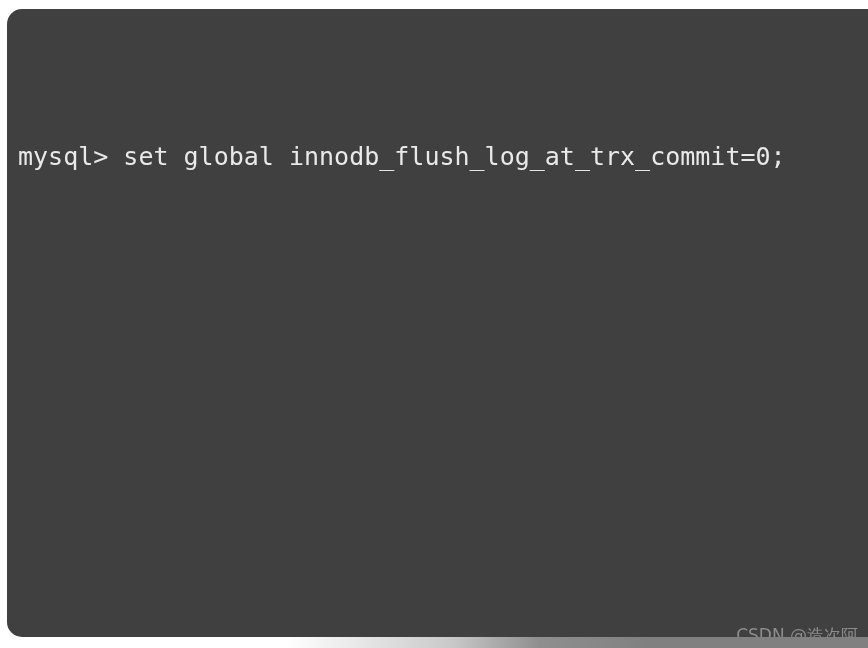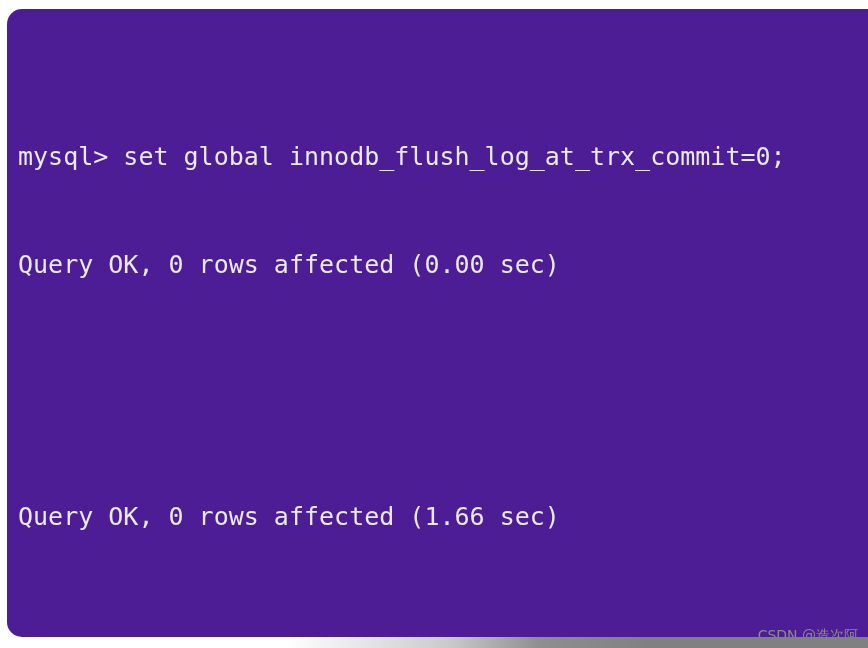--- a/index.html
+++ b/index.html
@@ -21,21 +21,21 @@
     background: #ffffff;
   }
 
   
   #terminal-window {
     position: absolute;
     left: 7px;
     top: 9px;
     width: 861px;
     height: 628px;
-    background: #4c1d95;
+    background: #404040;
     border-top-left-radius: 15px;
     border-bottom-left-radius: 15px;
     overflow: hidden;
   }
 
   #terminal-output {
     position: absolute;
     left: 11px;   
     top: 22px;
     right: 0;
@@ -69,40 +69,38 @@
                 #8f8f8f 62%,
                 #808080 75%,
                 #808080 100%);
   }
 
   #watermark {
     position: absolute;
     right: 10px;
     top: 618px;
     font-family: "DejaVu Sans", sans-serif;
-    font-size: 14px;
+    font-size: 17px;
     line-height: 16px;
     color: #8c8c8c;
     white-space: pre;
   }
 </style>
 </head>
 <body>
 
 <div id="screenshot">
 
   <div id="terminal-window">
 
     <div id="terminal-output">
 
       <div class="term-line">mysql&gt; set global innodb_flush_log_at_trx_commit=0;</div>
-      <div class="term-line">Query OK, 0 rows affected (0.00 sec)</div>
       <div class="term-line blank"></div>
 
-      <div class="term-line">Query OK, 0 rows affected (1.66 sec)</div>
       
 
       
       
       
 
       
       
       
 

